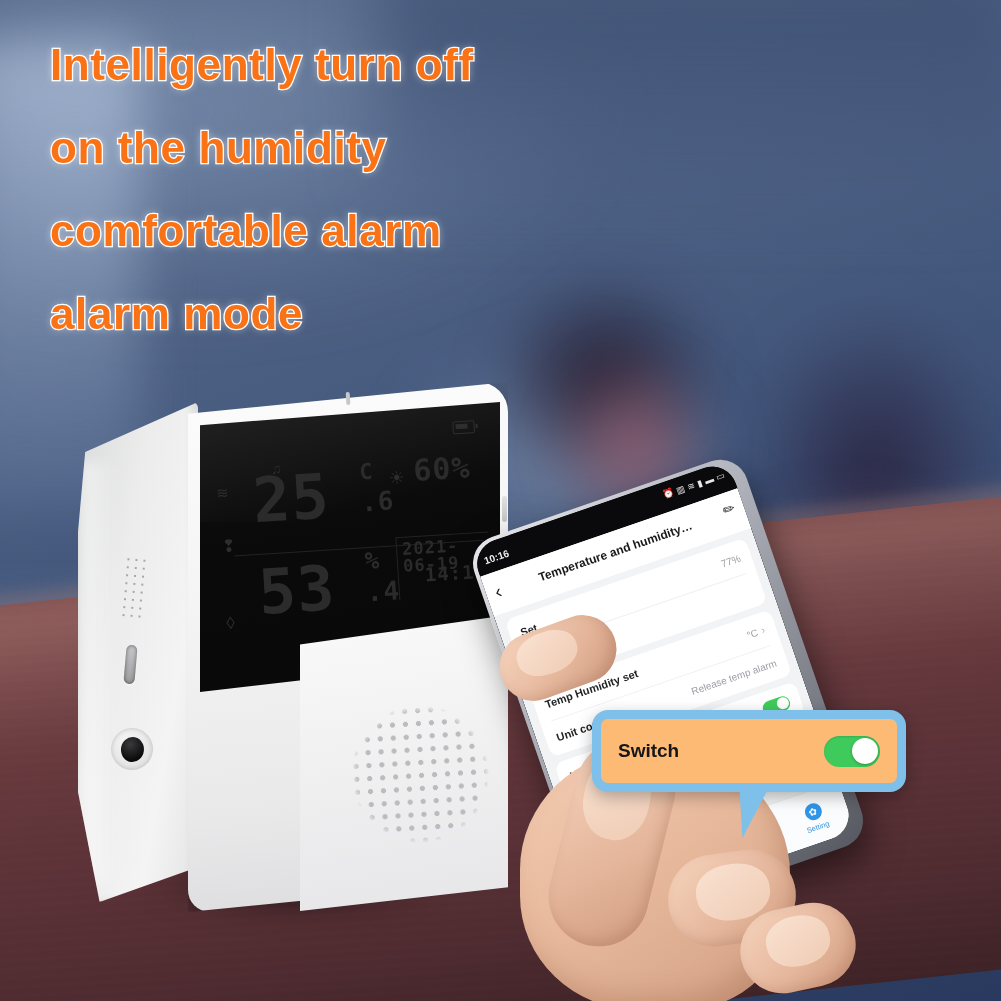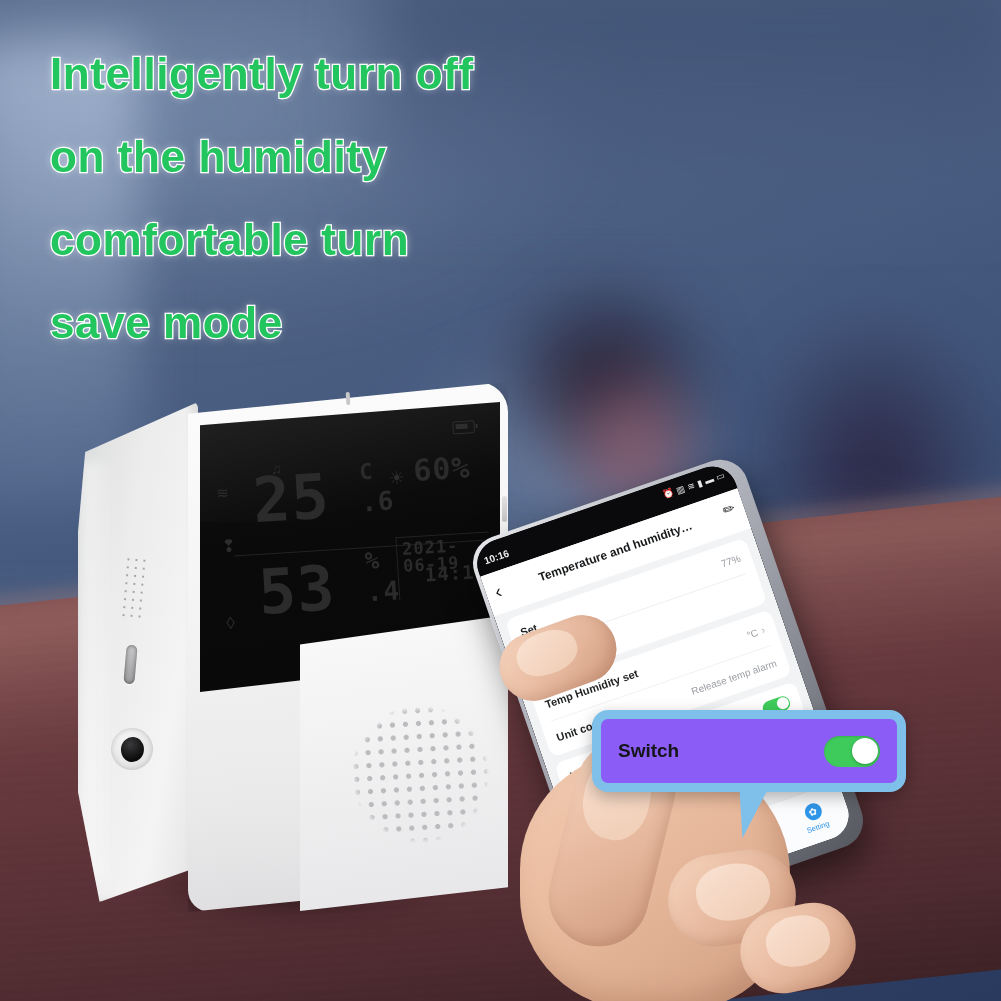--- a/index.html
+++ b/index.html
@@ -48,21 +48,21 @@
     filter:blur(1.4px);}
   .table-sheen{position:absolute;left:0;top:0;width:1130px;height:150px;
     background:linear-gradient(180deg,rgba(255,215,190,.18),rgba(255,215,190,0));filter:blur(16px);}
   .table-edge{position:absolute;left:-60px;top:604px;width:1130px;height:16px;
     transform:rotate(-6.2deg);transform-origin:0 0;
     background:linear-gradient(180deg,rgba(150,110,105,.55),rgba(60,36,40,0));filter:blur(7px);}
 
   
   .headline{position:absolute;left:50px;top:40px;width:640px;z-index:60;}
   .hl-line{font-size:44px;font-weight:700;line-height:1.0;letter-spacing:.6px;
-    color:#22c55e;margin:12px 0 39px 0;white-space:nowrap;
+    color:#f97316;margin:3px 0 39px 0;white-space:nowrap;
     -webkit-text-stroke:2.6px #ffffff;paint-order:stroke fill;
     text-shadow:0 0 8px rgba(255,255,255,.55);}
   .hl-line:last-child{margin-bottom:0;}
 
   
   .device-wrap{position:absolute;left:78px;top:368px;width:430px;height:570px;z-index:30;}
   .dev-shadow{position:absolute;left:6px;top:470px;width:420px;height:92px;
     background:radial-gradient(ellipse 50% 50% at 50% 50%, rgba(0,0,0,.62), rgba(0,0,0,0) 72%);
     filter:blur(13px);}
   
@@ -191,21 +191,21 @@
   .tab .ti{width:17px;height:17px;border-radius:50%;background:#c9ccd2;display:block;}
   .tab .tl{font-size:7.5px;color:#a9acb2;}
   .tab.active .ti{background:#2f95e8;}
   .tab.active .tl{color:#2f95e8;}
   .tab .ti span{display:block;color:#fff;font-size:10px;line-height:17px;text-align:center;}
 
   
   .callout{position:absolute;left:592px;top:710px;width:314px;height:82px;z-index:70;
     background:#7fc0ea;border-radius:16px;padding:9px;box-sizing:border-box;
     box-shadow:0 5px 16px rgba(0,0,0,.28);}
-  .callout-inner{width:100%;height:100%;background:#8b5cf6;border-radius:7px;
+  .callout-inner{width:100%;height:100%;background:#fdba74;border-radius:7px;
     display:flex;align-items:center;justify-content:space-between;padding:0 17px;box-sizing:border-box;}
   .callout-label{font-size:19px;font-weight:700;color:#15161a;}
   .big-toggle{width:56px;height:31px;border-radius:16px;background:#3ecb5c;position:relative;
     box-shadow:inset 0 1px 2px rgba(0,0,0,.14);}
   .big-toggle i{position:absolute;right:2.5px;top:2.5px;width:26px;height:26px;border-radius:50%;
     background:#fff;display:block;box-shadow:0 1px 3px rgba(0,0,0,.3);}
   .callout-tail{position:absolute;left:142px;top:80px;width:0;height:0;z-index:69;
     border-left:14px solid transparent;border-right:14px solid transparent;
     border-top:48px solid #7fc0ea;transform:skewX(-13deg);}
 </style>
@@ -227,22 +227,22 @@
 
   <div class="table-edge"></div>
   <div class="table">
     <div class="table-grain"></div>
     <div class="table-sheen"></div>
   </div>
 
   <div class="headline">
     <div class="hl-line">Intelligently turn off</div>
     <div class="hl-line">on the humidity</div>
-    <div class="hl-line">comfortable turn</div>
-    <div class="hl-line">save mode</div>
+    <div class="hl-line">comfortable alarm</div>
+    <div class="hl-line">alarm mode</div>
   </div>
 
   <div class="device-wrap">
     <div class="dev-shadow"></div>
 
     <div class="dev-side">
       <div class="dev-side-hl"></div>
     </div>
     <div class="side-vent"></div>
     <div class="usb-port"></div>

